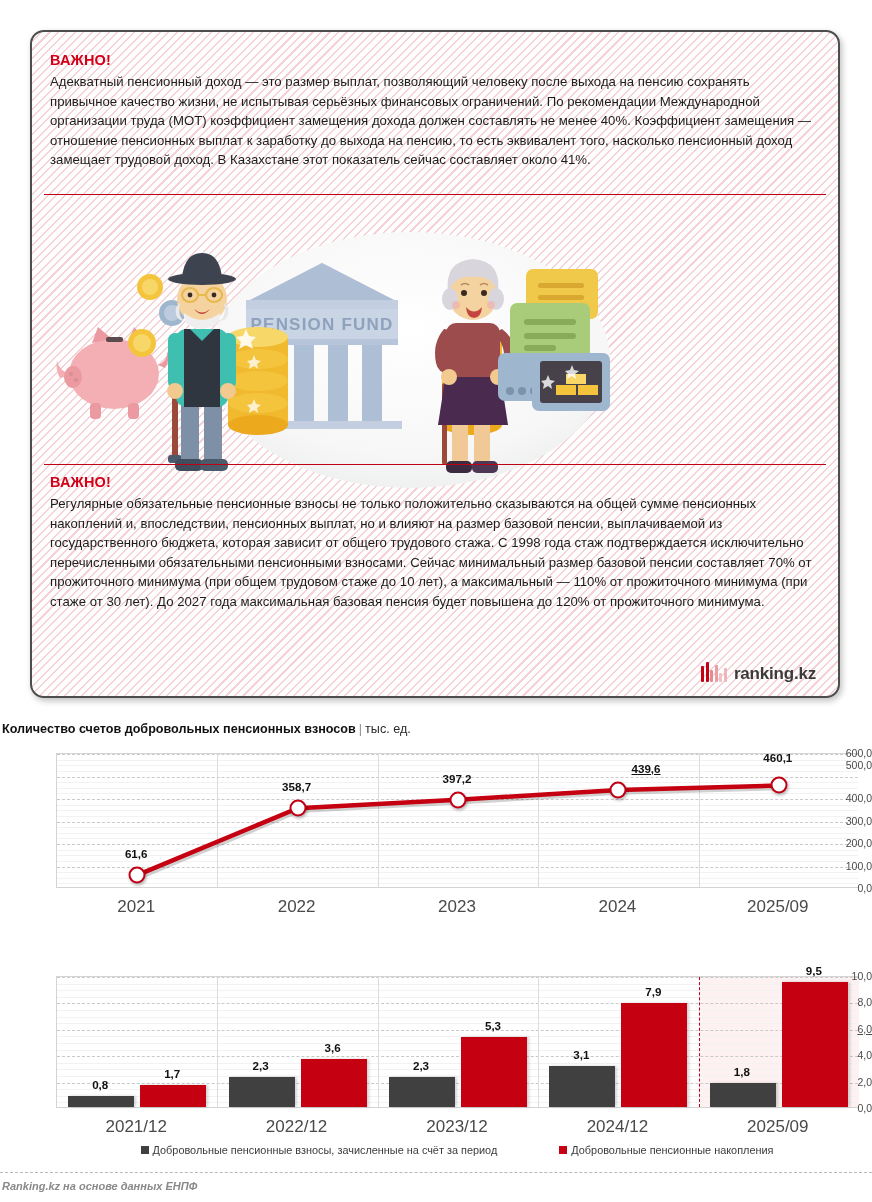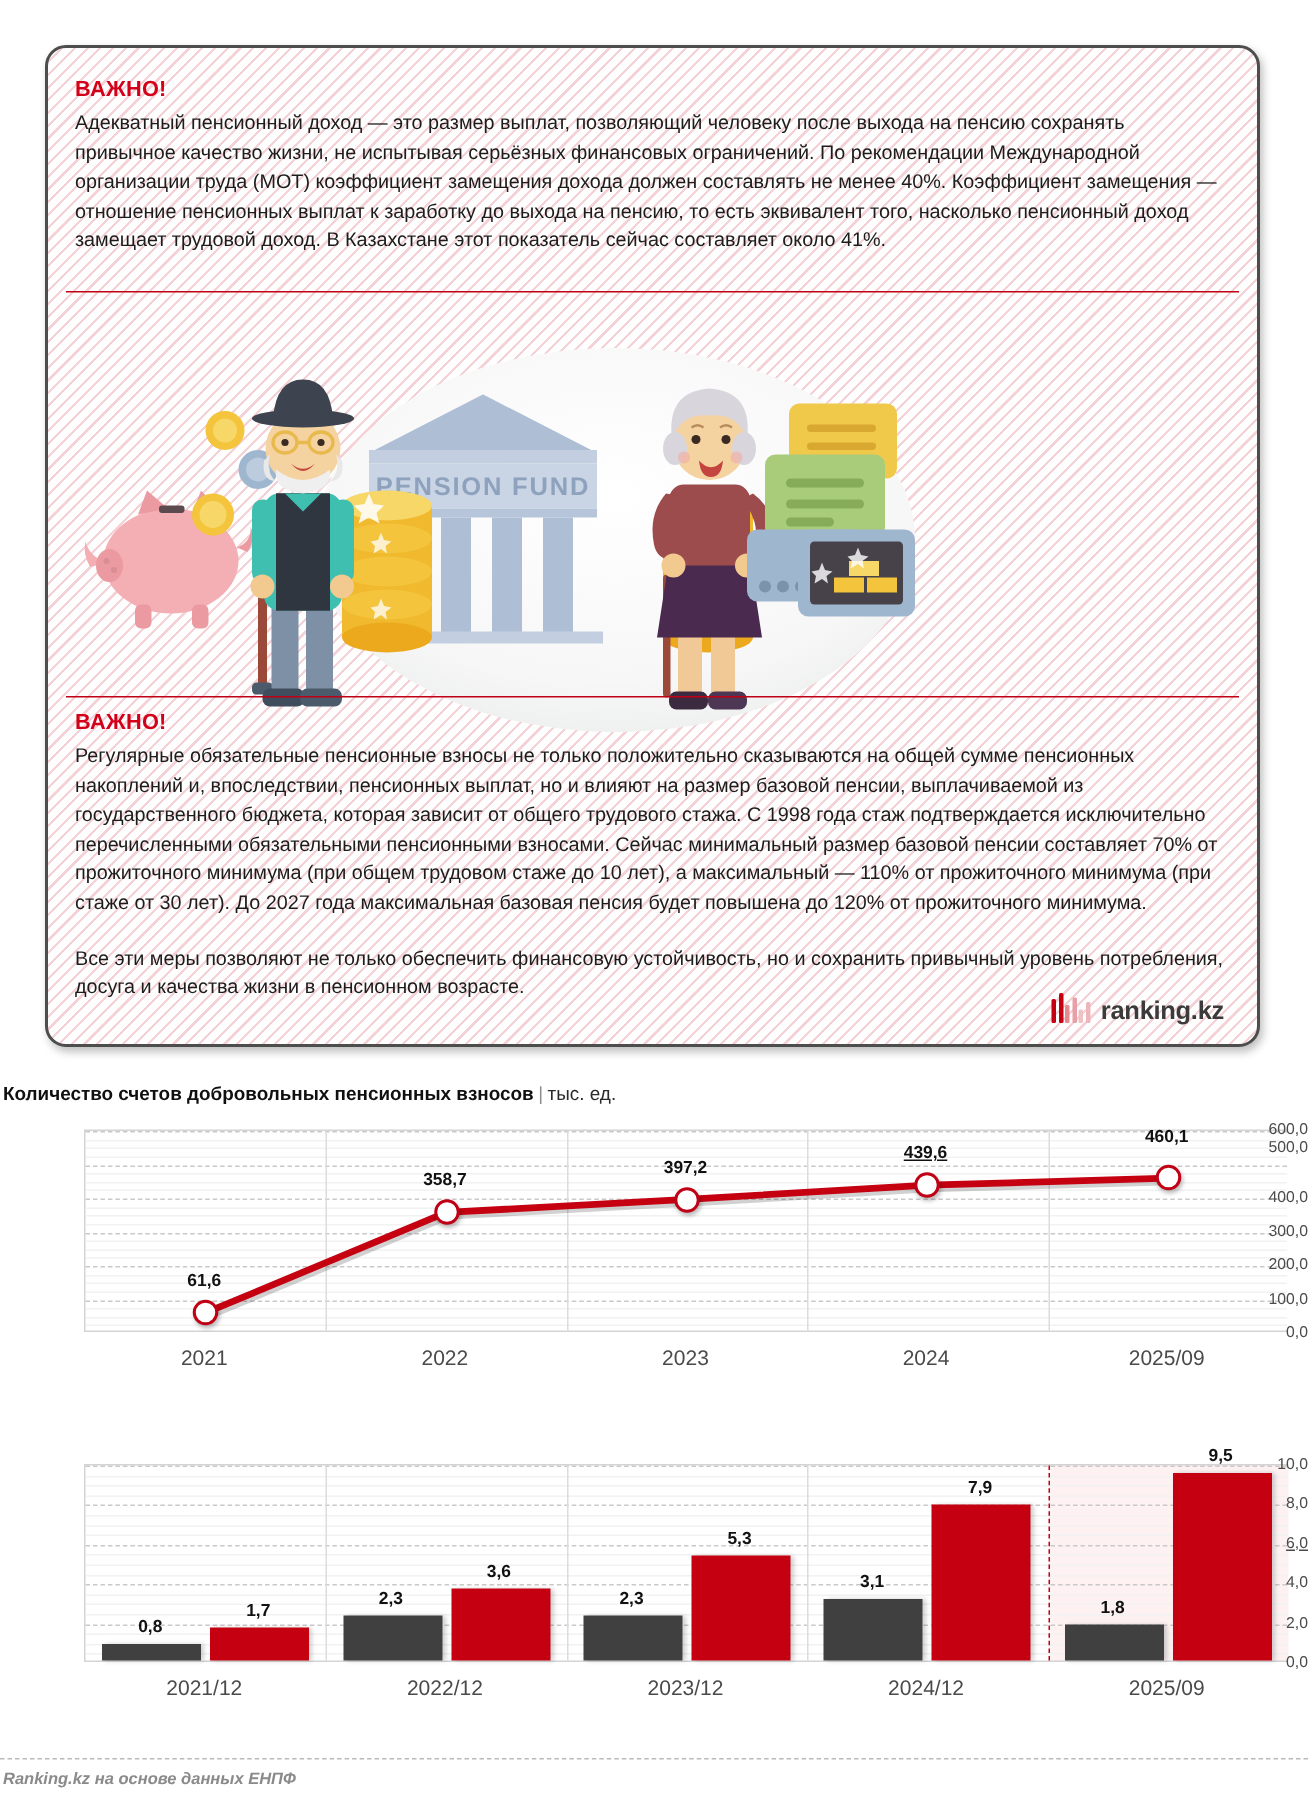--- a/index.html
+++ b/index.html
@@ -67,21 +67,21 @@
   .plot{position:absolute;box-sizing:border-box;border:1px solid #d4d4d4;border-right:none;background:#fff;}
   .plot .minor{position:absolute;left:0;right:0;height:0;border-top:1px solid #f2f2f2;}
   .plot .major{position:absolute;left:0;right:0;height:0;border-top:1px dashed #c9c9c9;}
   .plot .vsep{position:absolute;top:0;bottom:0;width:0;border-left:1px solid #dcdcdc;}
 
   .ylab{
     position:absolute;right:0;text-align:right;font-size:10.5px;color:#4a4a4a;
     transform:translateY(-50%);white-space:nowrap;
   }
   .xlab{
-    position:absolute;text-align:center;font-size:14px;color:#4a4a4a;white-space:nowrap;
+    position:absolute;text-align:center;font-size:17px;color:#4a4a4a;white-space:nowrap;
   }
   .dlab{
     position:absolute;text-align:center;font-size:11.6px;font-weight:bold;color:#111;
     white-space:nowrap;transform:translateX(-50%);
   }
 
   .marker{
     position:absolute;width:13px;height:13px;border-radius:50%;
     background:#fff;border:2.6px solid #c00014;
     transform:translate(-50%,-50%);
@@ -282,21 +282,20 @@
           <path d="M540 140 l2 5 l5 1 l-4 3 l1 5 l-4 -3 l-5 3 l1 -5 l-3 -3 l5 -1 z" fill="#fff" opacity=".8"></path>
         </g>
       </svg>
     </div>
 
     <div class="redrule" style="top:432px;"></div>
 
     <div class="blk" style="top:442px;">
       <div class="imp-title">ВАЖНО!</div>
       <p class="imp-body">Регулярные обязательные пенсионные взносы не только положительно сказываются на общей сумме пенсионных накоплений и, впоследствии, пенсионных выплат, но и влияют на размер базовой пенсии, выплачиваемой из государственного бюджета, которая зависит от общего трудового стажа. С 1998 года стаж подтверждается исключительно перечисленными обязательными пенсионными взносами. Сейчас минимальный размер базовой пенсии составляет 70% от прожиточного минимума (при общем трудовом стаже до 10 лет), а максимальный — 110% от прожиточного минимума (при стаже от 30 лет). До 2027 года максимальная базовая пенсия будет повышена до 120% от прожиточного минимума.</p>
-      <p class="imp-body" style="margin-top:17px;">Все эти меры позволяют не только обеспечить финансовую устойчивость, но и сохранить привычный уровень потребления, досуга и качества жизни в пенсионном возрасте.</p>
     </div>
 
     <div class="logo">
       <span class="bars">
         <i style="height:16px;background:#c40011;"></i>
         <i style="height:20px;background:#c40011;"></i>
         <i style="height:12px;background:#e48a91;"></i>
         <i style="height:17px;background:#e8a0a6;"></i>
         <i style="height:9px;background:#f0c2c6;"></i>
         <i style="height:14px;background:#eeb6bb;"></i>
@@ -351,21 +350,21 @@
       <div class="ylab" style="top:143px;width:50px;">0,0</div>
       <div class="ylab" style="top:120.5px;width:50px;">100,0</div>
       <div class="ylab" style="top:98px;width:50px;">200,0</div>
       <div class="ylab" style="top:75.5px;width:50px;">300,0</div>
       <div class="ylab" style="top:53px;width:50px;">400,0</div>
       <div class="ylab" style="top:20px;width:50px;">500,0</div>
       <div class="ylab" style="top:8px;width:50px;">600,0</div>
       <div class="dlab" style="left:136.2px;top:102.13999999999999px;">61,6</div>
       <div class="dlab" style="left:296.6px;top:35.292500000000004px;">358,7</div>
       <div class="dlab" style="left:457px;top:26.629999999999995px;">397,2</div>
-      <div class="dlab" style="left:617px;top:17.090000000000003px;text-decoration:underline;">439,6</div>
+      <div class="dlab" style="left:646px;top:17.090000000000003px;text-decoration:underline;">439,6</div>
       <div class="dlab" style="left:777.8000000000001px;top:6px;">460,1</div>
       <div class="xlab" style="left:56px;top:152px;width:160.4px;">2021</div>
       <div class="xlab" style="left:216.4px;top:152px;width:160.4px;">2022</div>
       <div class="xlab" style="left:376.8px;top:152px;width:160.4px;">2023</div>
       <div class="xlab" style="left:537.2px;top:152px;width:160.4px;">2024</div>
       <div class="xlab" style="left:697.6px;top:152px;width:160.4px;">2025/09</div>
     </div>
 
   <div id="chart2" style="position:absolute;left:0;top:968px;width:872px;height:200px;">
       <div class="plot" style="left:56px;top:8px;width:802px;height:132px;">
@@ -419,18 +418,28 @@
       <div class="xlab" style="left:216.4px;top:149px;width:160.4px;">2022/12</div>
       <div class="dlab" style="left:421px;top:90.64px;">2,3</div>
       <div class="dlab" style="left:493px;top:51.03999999999999px;">5,3</div>
       <div class="xlab" style="left:376.8px;top:149px;width:160.4px;">2023/12</div>
       <div class="dlab" style="left:581.4000000000001px;top:80.08px;">3,1</div>
       <div class="dlab" style="left:653.4000000000001px;top:16.72px;">7,9</div>
       <div class="xlab" style="left:537.2px;top:149px;width:160.4px;">2024/12</div>
       <div class="dlab" style="left:741.8000000000001px;top:97.24000000000001px;">1,8</div>
       <div class="dlab" style="left:813.8000000000001px;top:-4.3999999999999915px;">9,5</div>
       <div class="xlab" style="left:697.6px;top:149px;width:160.4px;">2025/09</div>
+      <div style="position:absolute;left:56px;top:176px;width:802px;display:flex;justify-content:center;gap:62px;">
+        <div class="legend" style="position:relative;">
+          <span class="sw" style="background: rgb(64, 64, 64);"></span>
+          <span>Добровольные пенсионные взносы, зачисленные на счёт за период</span>
+        </div>
+        <div class="legend" style="position:relative;">
+          <span class="sw" style="background: rgb(196, 0, 17);"></span>
+          <span>Добровольные пенсионные накопления</span>
+        </div>
+      </div>
     </div>
 
   <div class="footdash" style="top:1172px;"></div>
   <div class="foot" style="top:1180px;">Ranking.kz на основе данных ЕНПФ</div>
 
 </div>
 
 </body></html>

